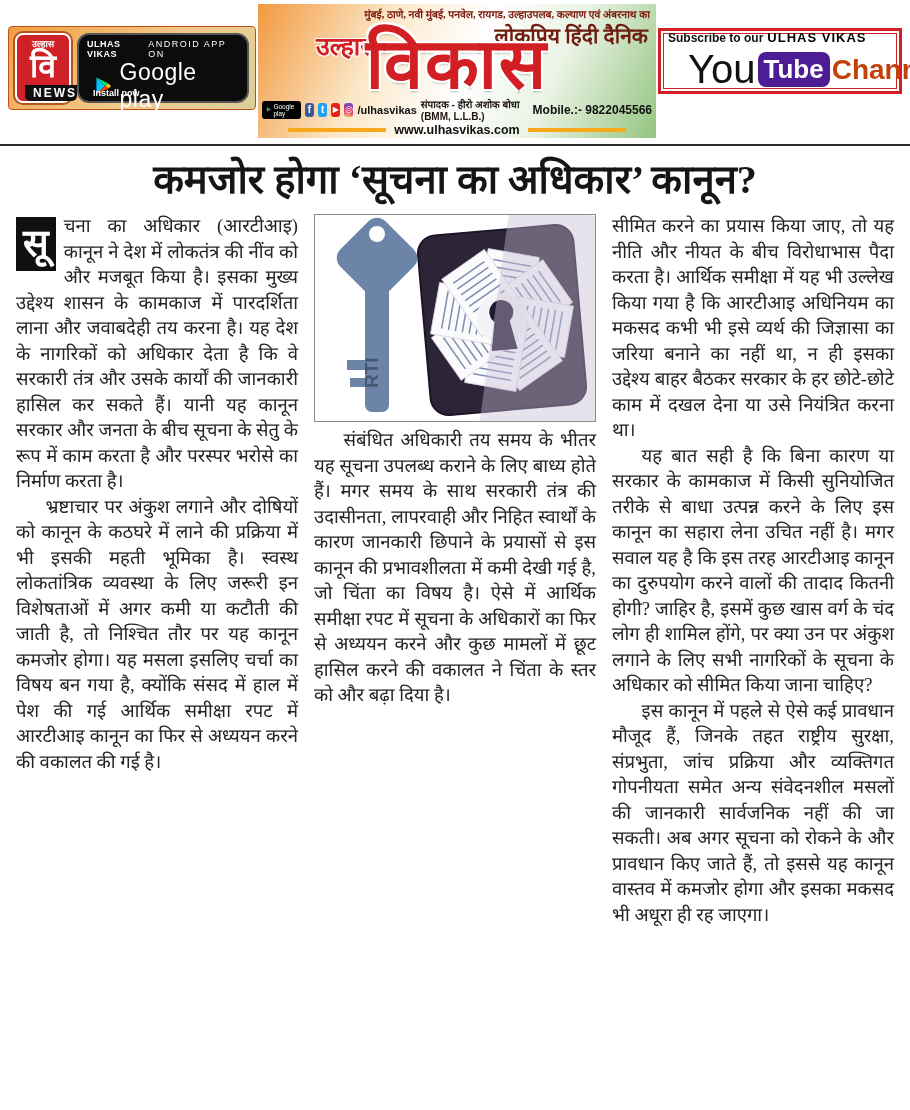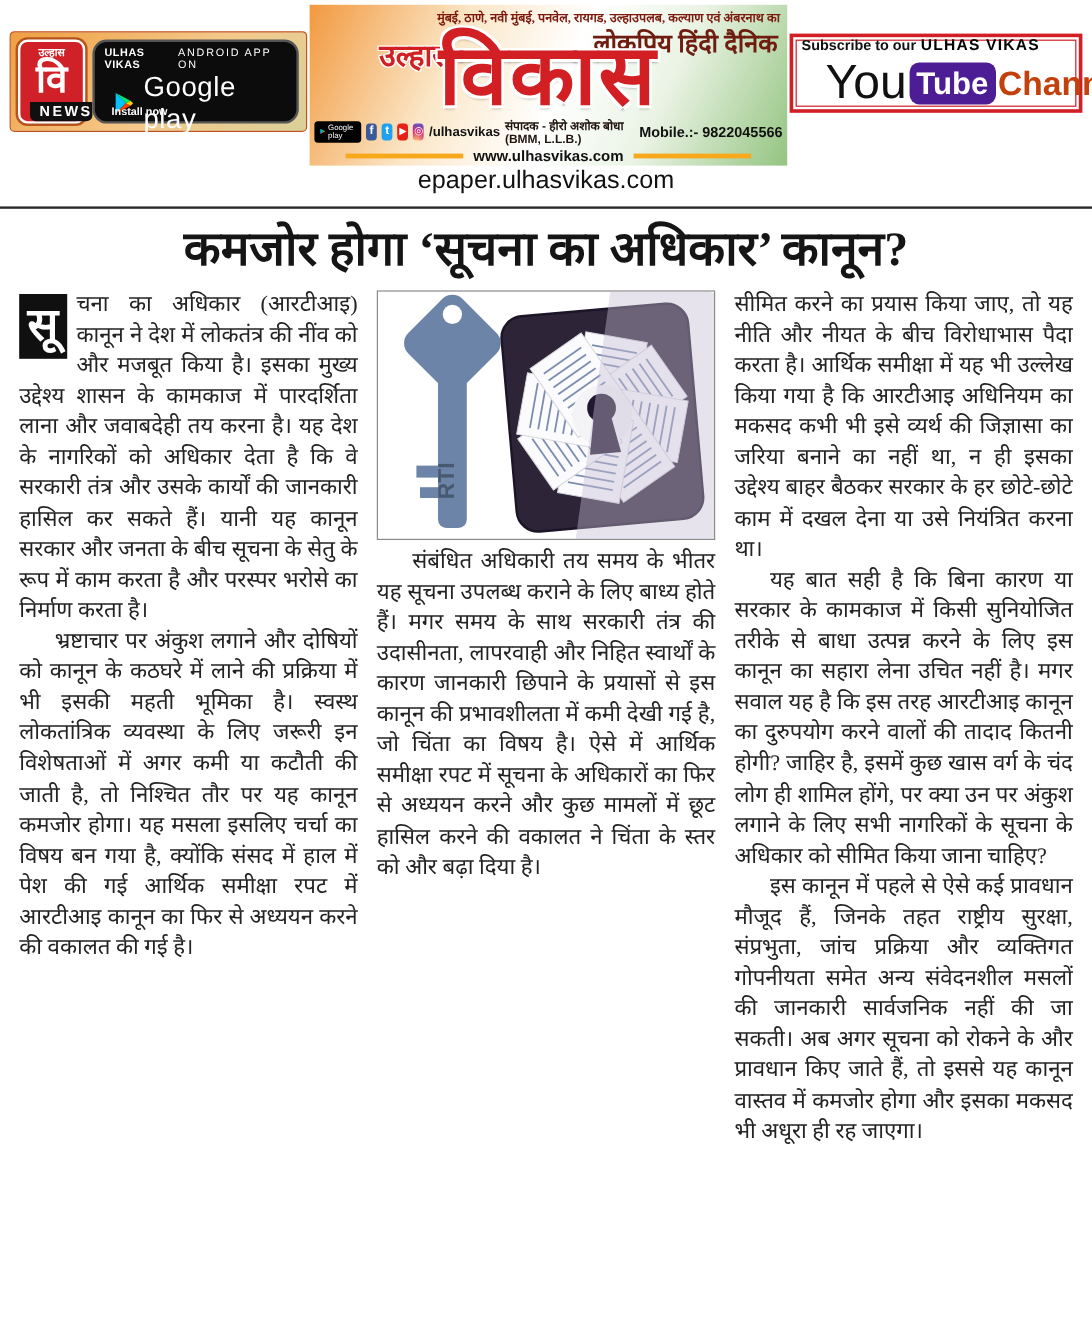--- a/index.html
+++ b/index.html
@@ -161,21 +161,20 @@
             <span class="yt-tube">Tube</span>
             <span class="yt-channel">Channel</span>
           </div>
         </div>
 
       </div>
     </div>
   </div>
 
   <div class="pageinfo">
-    <div>epaper.ulhasvikas.com</div>
   </div>
   <div class="rule"></div>
 
   <h1 class="headline">कमजोर होगा ‘सूचना का अधिकार’ कानून?</h1>
 
   <div class="body-cols">
 
     <div class="col">
       <p><span class="dropcap">सू</span><span>चना का अधिकार (आरटीआइ) कानून ने देश में लोकतंत्र की नींव को और मजबूत किया है। इसका मुख्य उद्देश्य शासन के कामकाज में पारदर्शिता लाना और जवाबदेही तय करना है। यह देश के नागरिकों को अधिकार देता है कि वे सरकारी तंत्र और उसके कार्यों की जानकारी हासिल कर सकते हैं। यानी यह कानून सरकार और जनता के बीच सूचना के सेतु के रूप में काम करता है और परस्पर भरोसे का निर्माण करता है।</span></p>
       <p class="indent">भ्रष्टाचार पर अंकुश लगाने और दोषियों को कानून के कठघरे में लाने की प्रक्रिया में भी इसकी महती भूमिका है। स्वस्थ लोकतांत्रिक व्यवस्था के लिए जरूरी इन विशेषताओं में अगर कमी या कटौती की जाती है, तो निश्चित तौर पर यह कानून कमजोर होगा। यह मसला इसलिए चर्चा का विषय बन गया है, क्योंकि संसद में हाल में पेश की गई आर्थिक समीक्षा रपट में आरटीआइ कानून का फिर से अध्ययन करने की वकालत की गई है।</p>

